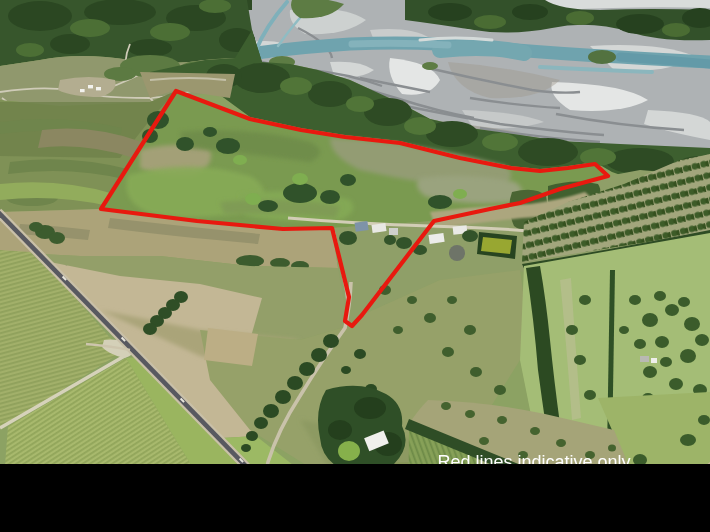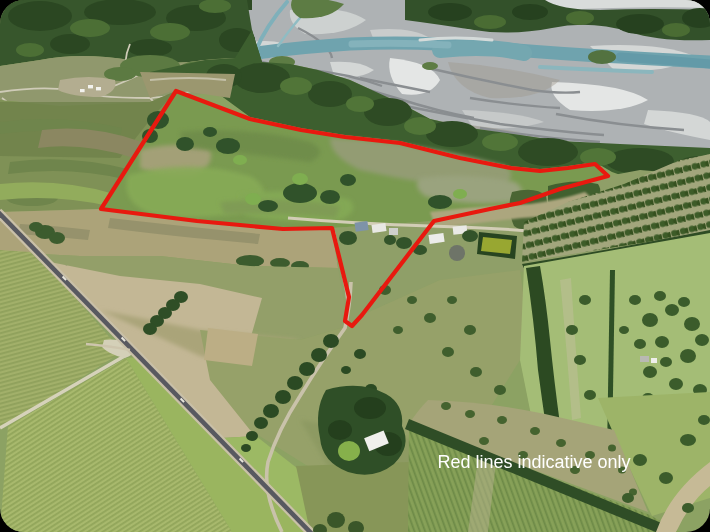--- a/index.html
+++ b/index.html
@@ -1,16 +1,16 @@
 <!DOCTYPE html>
 <html><head>
 <meta charset="utf-8">
 <style>
   html,body{margin:0;padding:0;background:#000;}
-  #stage{position:relative;width:710px;height:532px;overflow:hidden;font-family:"Liberation Sans",sans-serif;border-radius:24px;}
+  #stage{position:relative;width:710px;height:464px;overflow:hidden;font-family:"Liberation Sans",sans-serif;}
   svg{display:block;}
 </style>
 </head>
 <body>
 <div id="stage">
 <svg width="710" height="532" viewBox="0 0 710 532" xmlns="http://www.w3.org/2000/svg">
 <defs>
   <pattern id="vrowsA" width="4" height="4" patternUnits="userSpaceOnUse" patternTransform="rotate(-15)">
     <rect width="4" height="4" fill="#a2b06a"></rect>
     <rect y="1.2" width="4" height="1.5" fill="#8c9e59"></rect>

